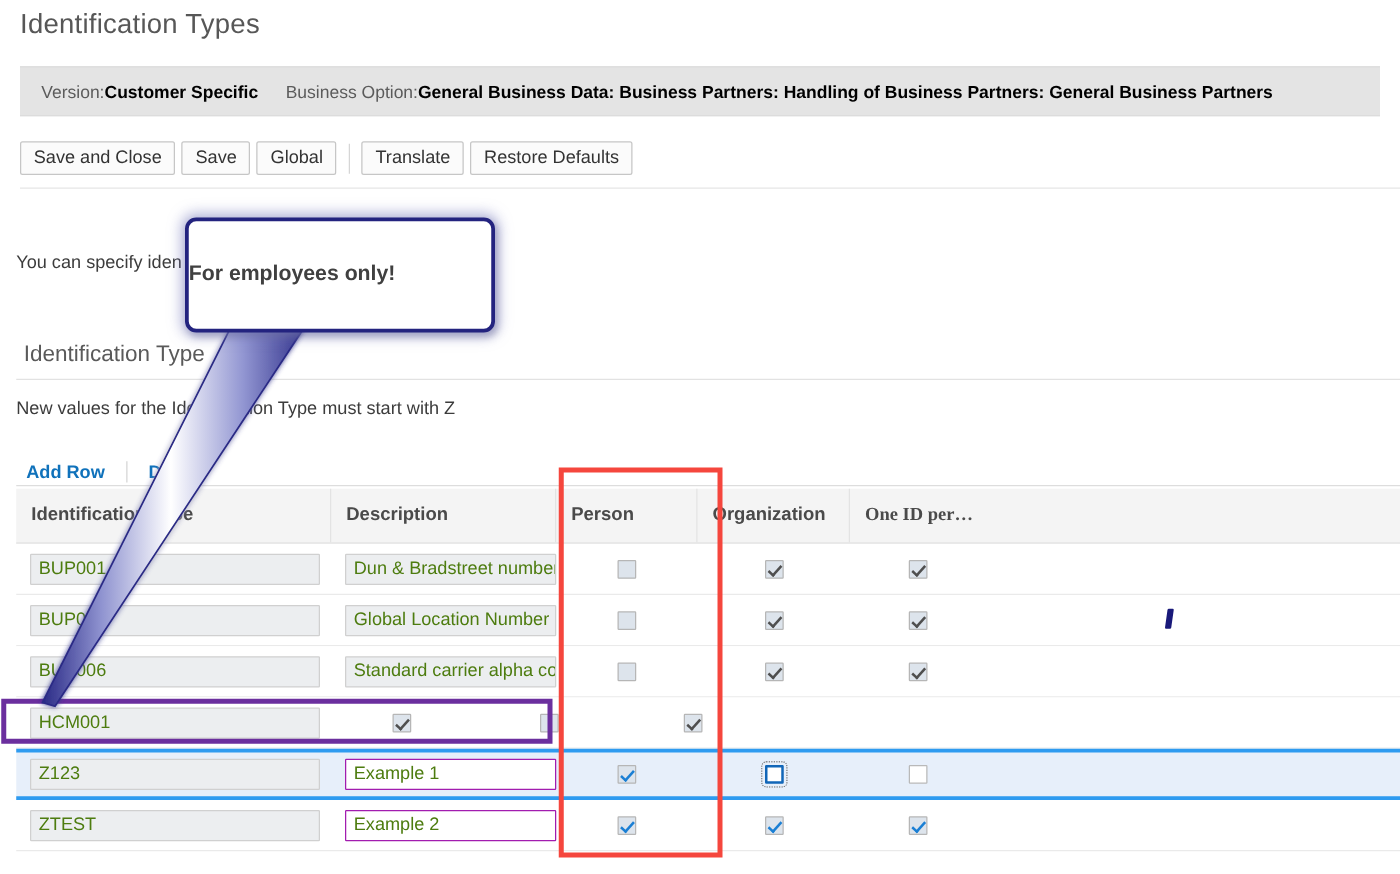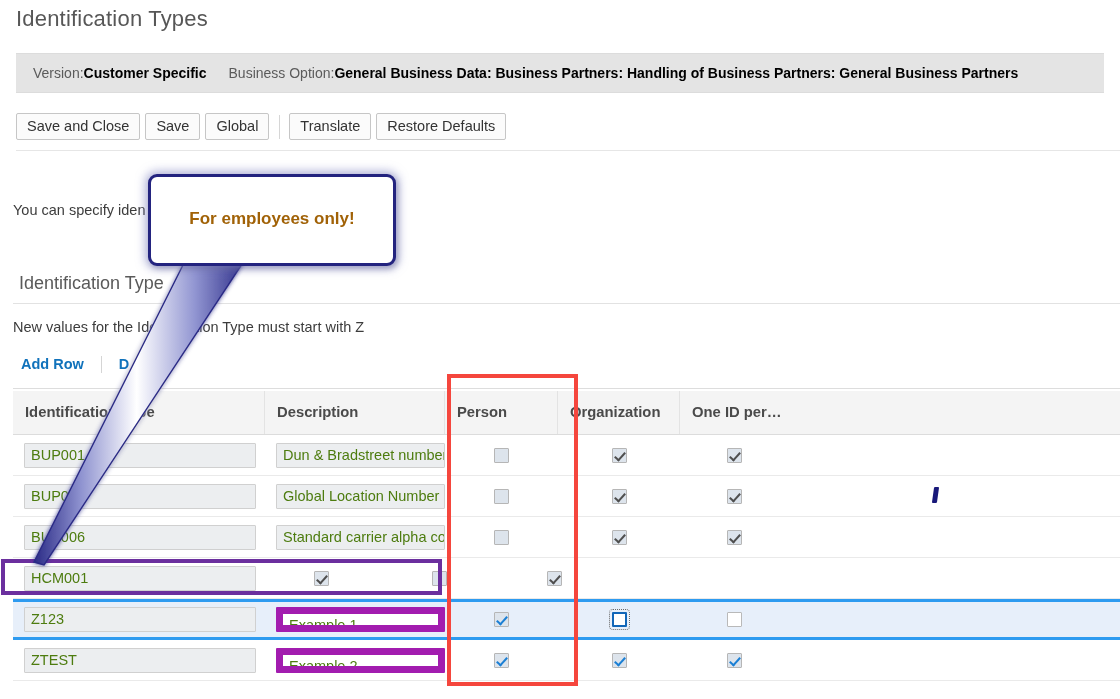--- a/index.html
+++ b/index.html
@@ -127,21 +127,21 @@
     white-space: nowrap;
   }
 
   
   .table-toolbar {
     position: absolute;
     left: 13px;
     top: 356px;
     height: 30px;
     display: flex;
-    align-items: flex-start;
+    align-items: flex-end;
   }
   .tbl-link {
     color: #1072bb;
     font-size: 14.5px;
     font-weight: bold;
     padding: 0 17px;
     white-space: nowrap;
     cursor: pointer;
   }
   .tbl-link-sep {
@@ -183,21 +183,21 @@
     border-right: 1px solid #e3e3e3;
     height: 43px;
     line-height: 43px;
     cursor: pointer;
   }
   .gh.last { border-right: none; }
   .c-idtype { width: 252px; }
   .c-desc   { width: 180px; }
   .c-person { width: 113px; }
   .c-org    { width: 122px; }
-  .c-oneid  { width: 440px; }
+  .c-oneid  { width: 440px; font-family: Liberation Serif, serif; }
 
   .grid-row {
     display: flex;
     height: 41px;
     align-items: center;
     border-bottom: 1px solid #eaeaea;
     box-sizing: border-box;
     background: #ffffff;
     position: relative;
   }
@@ -223,21 +223,21 @@
     color: #4d7c0f;
     padding: 0 6px;
     border: 1px solid #d0d0d0;
     background: #eceef0;
     white-space: nowrap;
     overflow: hidden;
     border-radius: 1px;
   }
   .field.editable {
     background: #ffffff;
-    border: 7px solid #a21caf;
+    border: 1px solid #a21caf;
   }
   .field.idf  { width: 232px; margin-left: 11px; }
   .field.desf { width: 180px; margin-left: 11px; }
 
   
   .cb {
     width: 15px;
     height: 15px;
     box-sizing: border-box;
     border: 1px solid #b6b6b6;
@@ -310,24 +310,24 @@
     background: #ffffff;
     border: 3px solid #23237f;
     border-radius: 9px;
     box-sizing: border-box;
     box-shadow: 0 0 10px 3px rgba(120,124,190,.55), 2px 3px 5px rgba(90,90,120,.35);
   }
   .callout-text {
     position: absolute;
     left: 0; right: 0;
     top: 32px;
-    text-align: center;
+    text-align: left;
     font-size: 17px;
     font-weight: bold;
-    color: #a16207;
+    color: #404040;
     white-space: nowrap;
   }
   .callout-tail {
     position: absolute;
     left: 0;
     top: 0;
     width: 1120px;
     height: 699px;
     pointer-events: none;
     overflow: visible;

